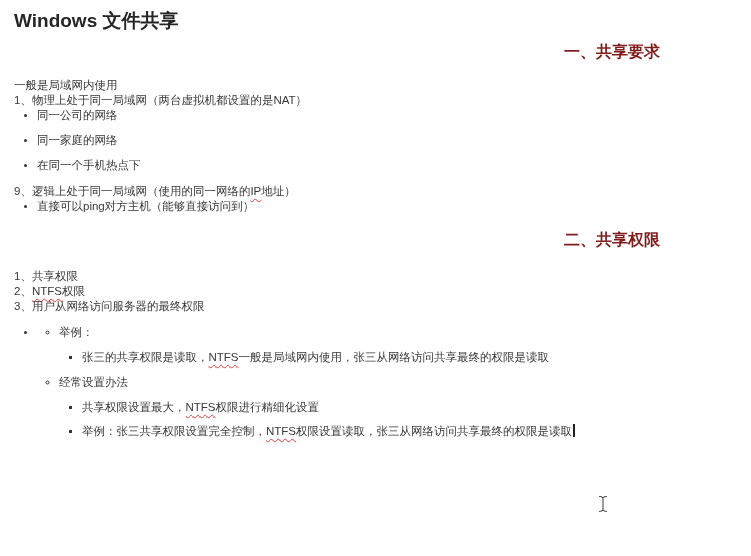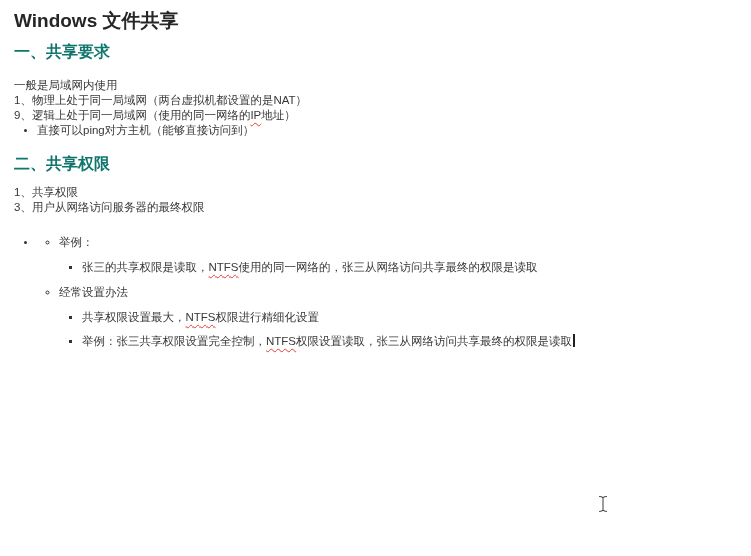--- a/index.html
+++ b/index.html
@@ -24,41 +24,42 @@
     font-size: 19px;
     line-height: 23px;
     font-weight: 700;
     color: #262626;
     margin: 0 0 10px 0;
   }
   h2.sec {
     font-size: 16px;
     line-height: 20px;
     font-weight: 700;
-    color: #0f766e;
+    color: #7f1d1d;
     margin: 0;
+    text-align: right;
   }
   h2.sec-1 { margin-bottom: 16px; }
-  h2.sec-2 { margin-bottom: 11px; }
+  h2.sec-2 { margin-bottom: 19px; }
   p.para { margin: 0; }
   .mb11 { margin-bottom: 11px; }
   .mb12 { margin-bottom: 12px; }
   .mb10 { margin-bottom: 10px; }
   .mb13 { margin-bottom: 13px; }
   .mb14 { margin-bottom: 14px; }
   ul { margin: 0; }
   li { line-height: 15px; }
   li::marker { color: #333333; font-size: 10px; }
   ul.l1 { list-style: disc;   padding-left: 23px; }
   ul.l2 { list-style: circle; padding-left: 22px; }
   ul.l3 { list-style: square; padding-left: 23px; }
   ul.l1 > li + li { margin-top: 10px; }
   ul.l2 > li + li { margin-top: 10px; }
   ul.l3 > li + li { margin-top: 9px; }
-  ul.l1 > li > ul { margin-top: 20px; }
+  ul.l1 > li > ul { margin-top: 11px; }
   ul.l2 > li > ul { margin-top: 10px; }
   ul.ul-physical { margin-bottom: 11px; }
   ul.ul-logical  { margin-bottom: 16px; }
   .misspelled {
     text-decoration-line: underline;
     text-decoration-style: wavy;
     text-decoration-color: #e23b3b;
     text-decoration-thickness: 1px;
     text-underline-offset: 3px;
     text-decoration-skip-ink: none;
@@ -97,42 +98,48 @@
   <div class="doc">
 
     <h1 class="title">Windows 文件共享</h1>
 
     <h2 class="sec sec-1">一、共享要求</h2>
 
     <p class="para mb11">一般是局域网内使用</p>
 
     <p class="para mb12">1、物理上处于同一局域网（两台虚拟机都设置的是NAT）</p>
 
+    <ul class="l1 ul-physical">
+      <li>同一公司的网络</li>
+      <li>同一家庭的网络</li>
+      <li>在同一个手机热点下</li>
+    </ul>
 
     <p class="para mb10"><span>9、逻辑上处于同一局域网（使用的同一网络的</span><span class="misspelled">IP</span><span>地址）</span></p>
 
     <ul class="l1 ul-logical">
       <li>直接可以ping对方主机（能够直接访问到）</li>
     </ul>
 
     <h2 class="sec sec-2">二、共享权限</h2>
 
     <p class="para mb13">1、共享权限</p>
 
+    <p class="para mb13"><span>2、</span><span class="misspelled">NTFS</span><span>权限</span></p>
 
     <p class="para mb14">3、用户从网络访问服务器的最终权限</p>
 
     <ul class="l1">
       <li>
         <ul class="l2">
           <li>
             <span>举例：</span>
             <ul class="l3">
               <li>
-                <span><span>张三的共享权限是读取，</span><span class="misspelled">NTFS</span><span>使用的同一网络的，张三从网络访问共享最终的权限是读取</span></span>
+                <span><span>张三的共享权限是读取，</span><span class="misspelled">NTFS</span><span>一般是局域网内使用，张三从网络访问共享最终的权限是读取</span></span>
               </li>
             </ul>
           </li>
           <li>
             <span>经常设置办法</span>
             <ul class="l3">
               <li>
                 <span><span>共享权限设置最大，</span><span class="misspelled">NTFS</span><span>权限进行精细化设置</span></span>
               </li>
               <li>

